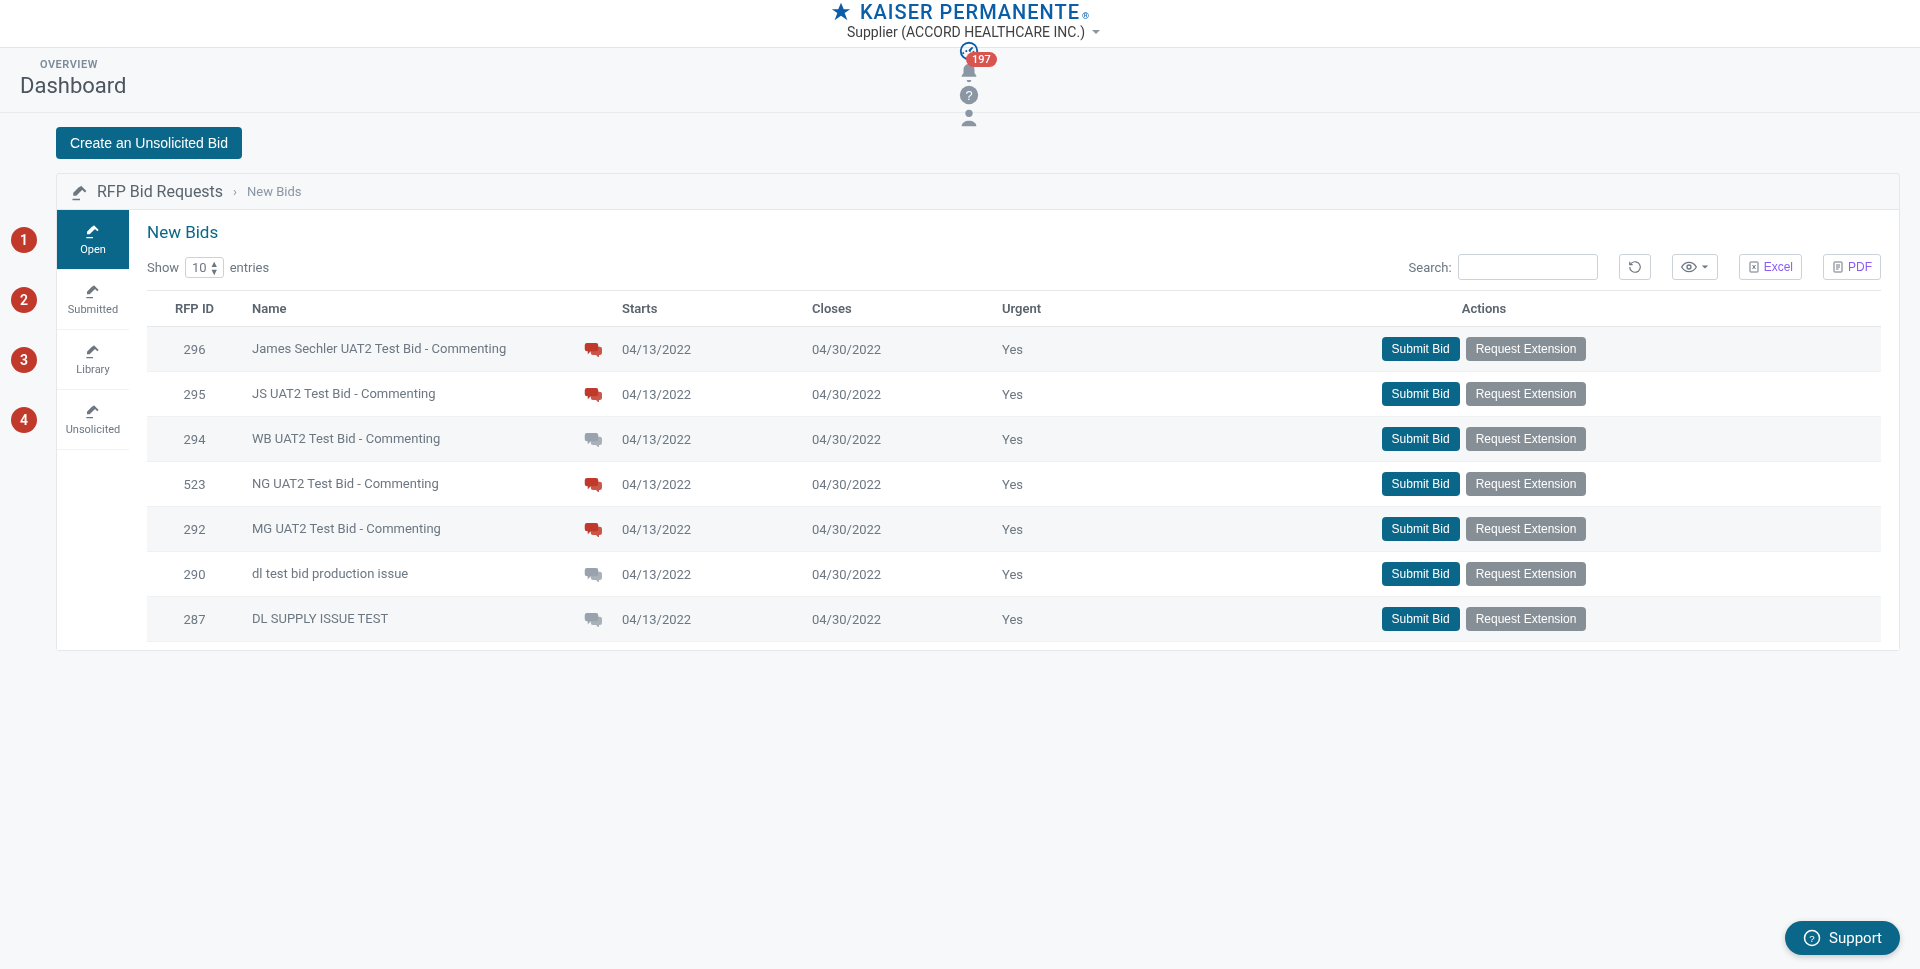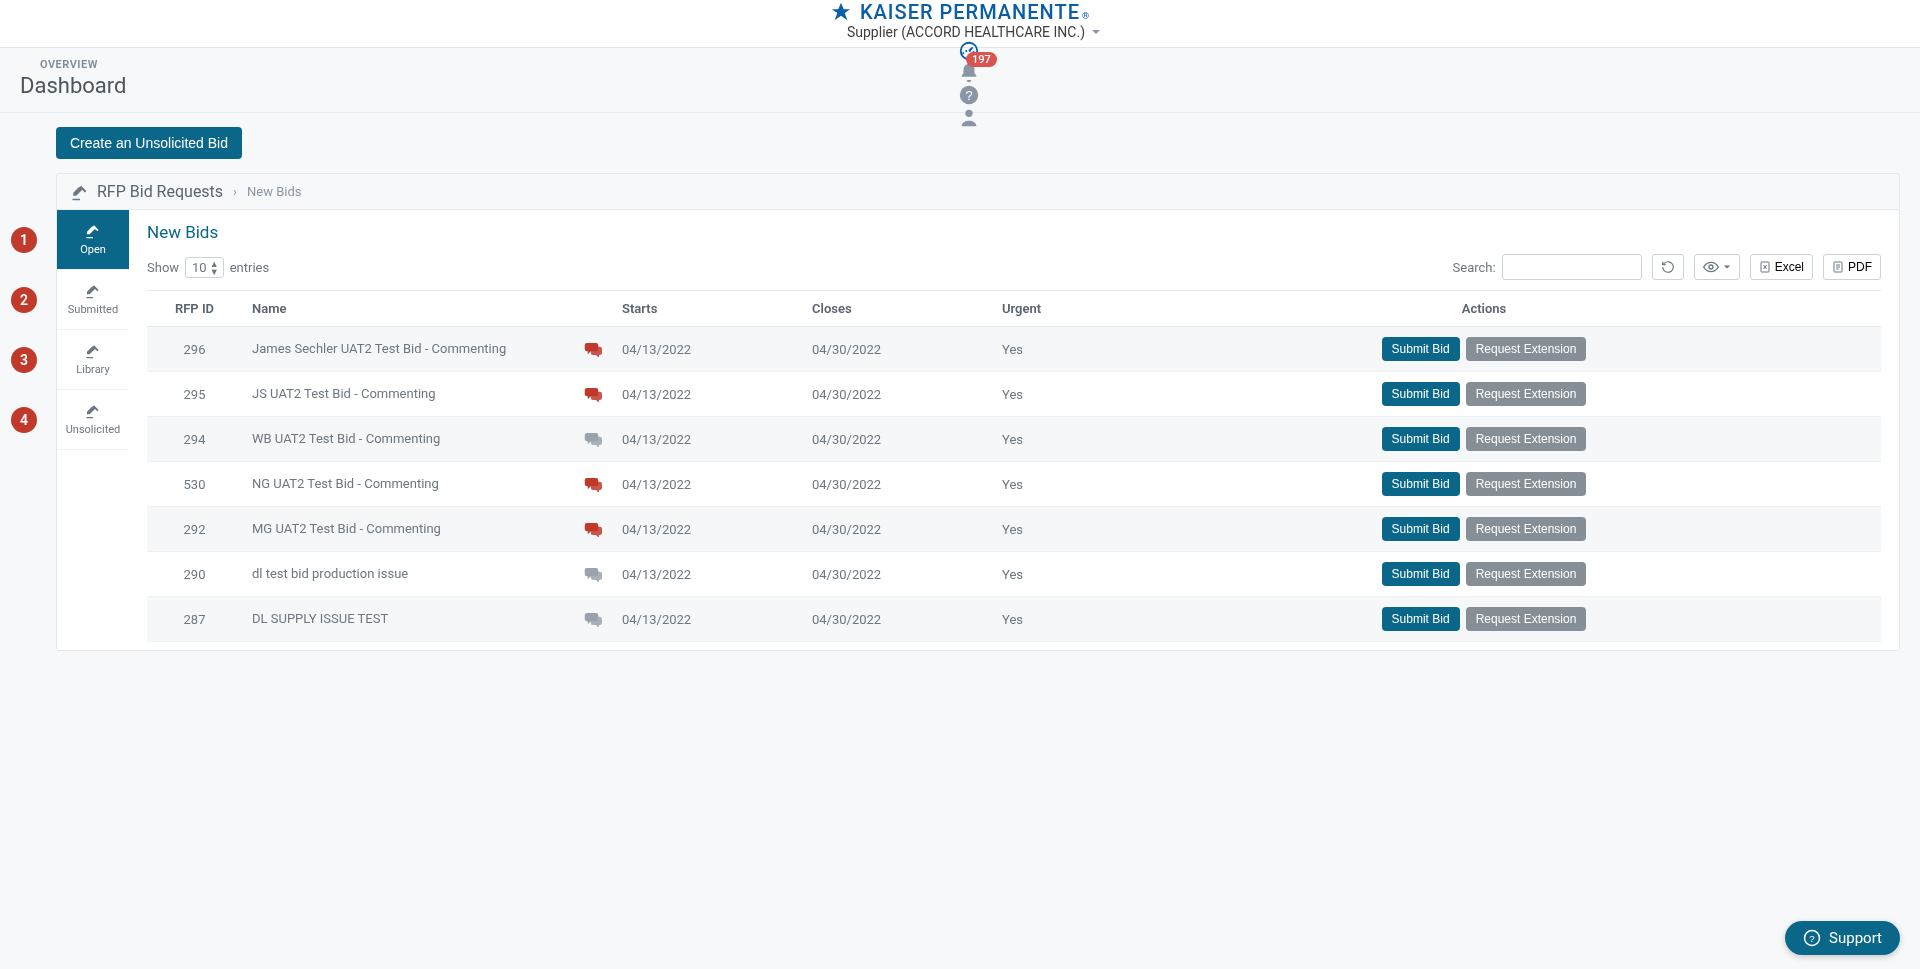--- a/index.html
+++ b/index.html
@@ -82,23 +82,23 @@
     max-height: 440px;
   }
   .content-title { color:#0b6789; font-size:17px; margin-bottom:12px; }
   .toolbar-row { display:flex; align-items:center; margin-bottom:10px; }
   .show-wrap { display:flex; align-items:center; gap:6px; color:#6c7782; font-size:13px; }
   .show-select { border:1px solid #cbd2d9; border-radius:3px; padding:2px 16px 2px 6px; font-size:13px; background:#fff; position:relative; }
   .toolbar-spacer { flex:1; }
   .search-wrap { display:flex; align-items:center; gap:6px; color:#6c7782; font-size:13px; }
   .search-input { border:1px solid #cbd2d9; border-radius:3px; height:26px; width:140px; padding:0 6px; font-size:13px; }
   .tbtn {
-    border:1px solid #cbd2d9; background:#fff; color:#000000;
+    border:1px solid #cbd2d9; background:#fff; color:#8b5cf6;
     border-radius:3px; height:26px; padding:0 8px; font-size:12px;
-    display:flex; align-items:center; gap:4px; margin-left:10px; cursor:pointer;
+    display:flex; align-items:center; gap:4px; margin-left:21px; cursor:pointer;
   }
   table.bid-table { width:100%; border-collapse:collapse; font-size:13px; }
   .bid-table th {
     text-align:left; color:#5a646e; font-weight:600;
     padding:10px 10px; border-top:1px solid #e5e8eb; border-bottom:1px solid #e5e8eb;
     background:#fff;
   }
   .bid-table th.center, .bid-table td.center { text-align:center; }
   .bid-table td {
     padding:10px 10px; border-bottom:1px solid #eef0f2; color:#6c7782;
@@ -349,21 +349,21 @@
                       </svg>
                     </span>
                   </div>
                 </td>
                 <td>04/13/2022</td>
                 <td>04/30/2022</td>
                 <td>Yes</td>
                 <td class="actions-cell"><button class="pill-btn-primary">Submit Bid</button><button class="pill-btn-secondary">Request Extension</button></td>
               </tr>
               <tr>
-                <td class="center">530</td>
+                <td class="center">523</td>
                 <td>
                   <div class="name-cell">
                     <span>NG UAT2 Test Bid - Commenting</span>
                     <span class="chat-icon red">
                       <svg width="18" height="16" viewBox="0 0 24 20" fill="#c0392b">
                         <path d="M4 2h12a3 3 0 0 1 3 3v5a3 3 0 0 1-3 3H9l-4 4v-4H4a3 3 0 0 1-3-3V5a3 3 0 0 1 3-3z"></path>
                         <path d="M9 7h12a3 3 0 0 1 3 3v5a3 3 0 0 1-3 3h-1v4l-4-4h-4a3 3 0 0 1-3-3" fill="#c0392b" opacity="0.85"></path>
                       </svg>
                     </span>
                   </div>

